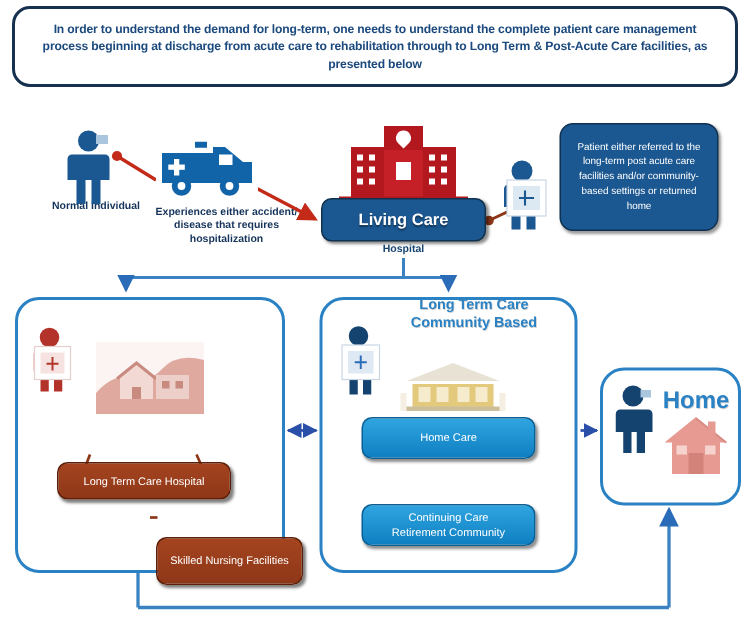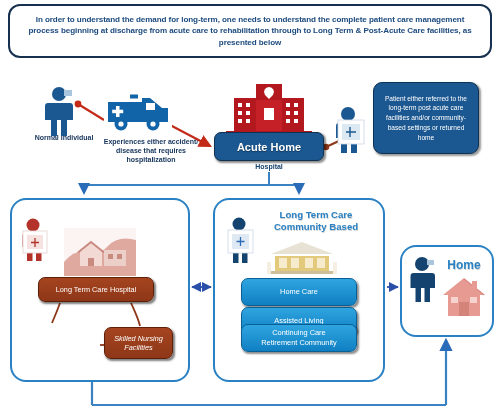--- a/index.html
+++ b/index.html
@@ -82,54 +82,55 @@
   .grp-ltccb { left: 213px; top: 198px; width: 172px; height: 184px; }
   .grp-home  { left: 400px; top: 245px; width: 94px;  height: 92px; }
 
   .group-title {
     position: absolute;
     color: #2a82c4; font-weight: bold; text-align: center;
     line-height: 1.25;
     text-shadow: 0.5px 0.5px 0 rgba(0,0,0,0.18);
   }
   .t-ltpac { left: 42px;  top: 204px; width: 140px; font-size: 9.6px; }
-  .t-ltccb { left: 252px; top: 209px; width: 128px; font-size: 9.6px; }
-  .t-home  { left: 440px; top: 258px; width: 48px;  font-size: 12px; }
+  .t-ltccb { left: 252px; top: 198px; width: 128px; font-size: 9.6px; }
+  .t-home  { left: 440px; top: 258px; width: 48px;  font-size: 16px; }
 
   
   .rust-box {
     background: linear-gradient(180deg,#a5441f 0%, #8e3718 100%);
     border: 1.5px solid #5d1f08;
     border-radius: 7px;
     display: flex; align-items: center; justify-content: center;
-    text-align: center;
+    text-align: left;
     box-shadow: 1.5px 2px 2px rgba(0,0,0,0.5);
     padding: 2px;
     z-index: 5;
+    margin-top: 31px;
   }
   .rust-box span { color: #ffffff; font-size: 7.3px; line-height: 1.3; }
   .b-ltch   { left: 38px; top: 277px; width: 116px; height: 25px; }
   .b-rehab  { left: 14px; top: 324px; width: 86px;  height: 36px; }
-  .b-snf    { left: 104px;top: 327px; width: 69px;  height: 32px; font-style: italic; }
+  .b-snf    { left: 104px;top: 327px; width: 98px;  height: 32px; }
 
   
   .blue-box {
     background: linear-gradient(180deg,#2fa5e0 0%, #0f7fc2 100%);
     border: 1px solid #0a5f94;
     border-radius: 7px;
     display: flex; align-items: center; justify-content: center;
     text-align: center;
     box-shadow: 1.5px 2px 2px rgba(0,0,0,0.45);
     padding: 13px;
     z-index: 5;
   }
   .blue-box span { color: #ffffff; font-size: 7.4px; line-height: 1.3; }
   .b-home-care  { left: 241px; top: 278px; width: 116px; height: 21px; }
   .b-assisted   { left: 241px; top: 307px; width: 116px; height: 21px; }
-  .b-ccrc       { left: 241px; top: 324px; width: 116px; height: 26px; }
+  .b-ccrc       { left: 241px; top: 336px; width: 116px; height: 26px; }
 
   
   .lbl {
     position: absolute; text-align: center;
     color: #14335a; font-weight: bold; line-height: 1.3;
   }
   .lbl-normal { left: 32px; top: 133px; width: 64px; font-size: 7px; }
   .lbl-ambul  { left: 96px; top: 137px; width: 110px; font-size: 7px; }
 
   
@@ -252,21 +253,21 @@
         <rect x="60" y="27" width="4" height="4"></rect>
           <rect x="68" y="27" width="4" height="4"></rect>
         <rect x="60" y="35" width="4" height="4"></rect>
           <rect x="68" y="35" width="4" height="4"></rect>
         <rect x="38" y="24" width="10" height="12"></rect>
       </g>
     </svg>
   </div>
 
   <div class="abs acute-box">
-    <span>Acute Home</span>
+    <span>Living Care</span>
   </div>
   <div class="abs hospital-label">Hospital</div>
 
   <div class="icon-wrap" style="left:330px;top:106px;">
     <svg width="42" height="48" viewBox="0 0 42 48">
       <circle cx="18" cy="8" r="7" fill="#1b5790"></circle>
       <path d="M7 17 h22 a3 3 0 0 1 3 3 v12 h-5 v15 h-6 v-15 h-4 v15 h-6 v-15 h-5 v-12 a3 3 0 0 1 3 -3 z" fill="#1b5790"></path>
       <rect x="8" y="14" width="26" height="24" fill="#ffffff" stroke="#c9d7e4" stroke-width="0.8"></rect>
       <path d="M12 18 h18 v16 h-18 z" fill="#dce8f2"></path>
       <path d="M20 21 v10 M16 26 h10" stroke="#1b5790" stroke-width="1.4"></path>
@@ -334,23 +335,20 @@
       <rect x="4" y="33" width="66" height="3" fill="#cdbf9c"></rect>
       <path d="M4 17 h66" stroke="#ffffff" stroke-width="2"></path>
       <rect x="2" y="24" width="4" height="12" fill="#f4efe2"></rect>
       <rect x="68" y="24" width="4" height="12" fill="#f4efe2"></rect>
     </svg>
   </div>
 
   <div class="abs blue-box b-home-care">
     <span>Home Care</span>
   </div>
-  <div class="abs blue-box b-assisted">
-    <span>Assisted Living</span>
-  </div>
   <div class="abs blue-box b-ccrc">
     <span>Continuing Care Retirement Community</span>
   </div>
 
   <div class="abs group-box grp-home"></div>
   <div class="group-title t-home">Home</div>
 
   <div class="icon-wrap" style="left:408px;top:256px;">
     <svg width="32" height="46" viewBox="0 0 32 46">
       <circle cx="14" cy="8" r="7" fill="#15436f"></circle>

